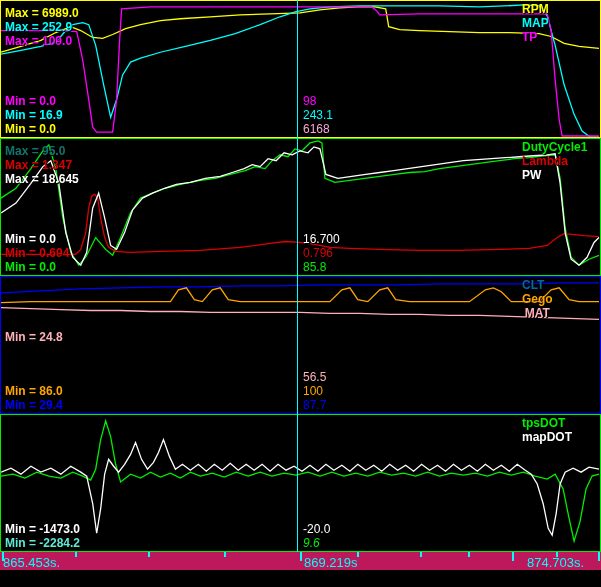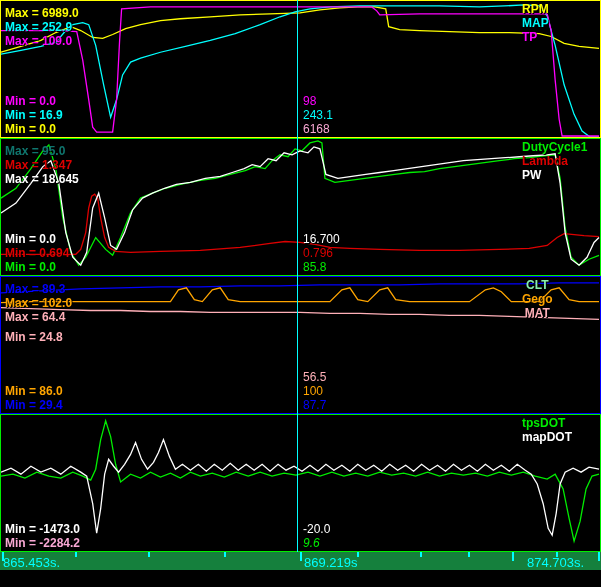--- a/index.html
+++ b/index.html
@@ -8,21 +8,21 @@
   .panel{position:absolute;left:0;width:601px;box-sizing:border-box;background:#000;
          border:1px solid #00ff00}
   .traces{position:absolute;left:0;top:0;width:100%;height:100%}
   .stack{position:absolute;font-size:12px;font-weight:bold;line-height:14px;z-index:6;
          white-space:nowrap;text-shadow:1px 1px 0 #000}
   .max-label{left:4px;top:5px}
   .min-label{left:4px;bottom:1px}
   .cursor-value{left:302px;bottom:1px;font-weight:normal}
   .legend-label{left:521px;top:1px}
   .cursor-line{position:absolute;top:0;width:1px;height:552px;background:#00ffff;z-index:4}
-  .time-axis{position:absolute;left:0;top:552px;width:601px;height:18px;background:#15803d}
+  .time-axis{position:absolute;left:0;top:552px;width:601px;height:18px;background:#be185d}
   .time-label{position:absolute;top:3px;color:#00ffff;font-size:13px;white-space:nowrap}
   .tick{position:absolute;top:0;width:2px;background:#00ffff}
   .status-bar{position:absolute;left:0;top:570px;width:601px;height:17px;background:#3e3e3e;
               border-top:1px solid #00cccc;box-sizing:border-box;color:#ffffff;font-size:13px;
               line-height:15px;padding-left:5px;white-space:nowrap;overflow:hidden}
 </style>
 </head>
 <body>
 
 <div class="stage">
@@ -79,53 +79,48 @@
         <div style="color: rgb(221, 0, 0);">Lambda</div>
         <div style="color: rgb(255, 255, 255);">PW</div>
       </div>
     </div>
   <div class="panel" style="top: 276px; height: 138px; border-color: rgb(0, 0, 255);">
       <svg viewBox="0 0 601 138" preserveAspectRatio="none" class="traces">
         <polyline points="0,16 40,14 80,12 120,11 160,10 200,10 240,9 280,9 320,8 360,8 400,8 440,7 480,7 520,7 560,6 600,6" fill="none" stroke="#0000ff" stroke-width="1.3"></polyline>
         <polyline points="0,26 30,25 60,25 90,25 120,25 150,25 170,25 178,13 186,11 194,23 202,25 212,13 220,11 228,23 240,25 270,25 300,25 330,25 342,13 350,11 358,23 368,25 380,13 388,11 396,23 410,25 440,25 470,25 486,13 494,11 502,15 512,25 540,25 552,13 560,11 570,23 580,25 600,25" fill="none" stroke="#ffa500" stroke-width="1.3"></polyline>
         <polyline points="0,31 30,32 60,33 90,34 120,34 150,35 180,35 210,36 240,36 270,36 300,36 330,37 360,37 390,38 420,38 450,39 480,39 510,40 540,41 570,42 600,43" fill="none" stroke="#ffb0b8" stroke-width="1.3"></polyline>
       </svg>
-      <div class="stack max-label">
-        <div style="color: rgb(0, 0, 255);">Max = 89.3</div>
-        <div style="color: rgb(255, 165, 0);">Max = 102.0</div>
-        <div style="color: rgb(255, 176, 184);">Max = 64.4</div>
-      </div>
       <div class="stack cursor-value">
         <div style="color: rgb(255, 176, 184);">56.5</div>
         <div style="color: rgb(255, 165, 0);">100</div>
         <div style="color: rgb(0, 0, 255);">87.7</div>
       </div>
       <div class="stack min-label">
         <div style="color: rgb(255, 176, 184);">Min = 24.8</div>
         <div style="color: rgb(255, 165, 0); margin-top: 40px;">Min = 86.0</div>
         <div style="color: rgb(0, 0, 255);">Min = 29.4</div>
       </div>
       <div class="stack legend-label">
-        <div style="color: #86efac; text-align: center;">CLT</div>
+        <div style="color: #0369a1;">CLT</div>
         <div style="color: rgb(255, 165, 0);">Gego</div>
         <div style="color: rgb(255, 176, 184); text-align: center;">MAT</div>
       </div>
     </div>
   <div class="panel" style="top: 414px; height: 138px; border-color: rgb(0, 238, 0);">
       <svg viewBox="0 0 601 138" preserveAspectRatio="none" class="traces">
         <polyline points="0,62 12,60 24,64 36,58 48,62 60,64 72,58 82,62 90,66 95,55 100,25 105,6 110,22 115,50 120,68 130,60 140,64 150,58 160,63 170,59 180,64 190,58 200,62 212,59 224,63 236,58 248,62 260,58 272,62 284,59 296,61 308,58 320,62 332,58 344,62 356,59 368,62 380,58 392,61 404,59 416,62 428,58 440,62 452,59 464,61 476,59 488,62 500,58 512,61 524,58 536,62 548,65 556,60 564,75 570,105 575,128 581,108 587,75 593,62 600,60" fill="none" stroke="#00ee00" stroke-width="1.3"></polyline>
         <polyline points="0,58 10,54 20,60 30,52 40,58 50,54 60,60 70,52 80,58 86,62 92,90 96,120 100,95 104,60 108,45 113,52 118,58 124,50 130,40 135,28 141,45 147,55 153,48 158,38 163,25 169,42 175,55 182,50 190,56 198,50 206,57 214,50 222,56 230,49 238,56 246,50 254,56 262,50 270,57 278,50 286,56 294,52 302,57 310,51 318,57 326,50 334,56 342,51 350,57 358,50 366,56 374,51 382,57 390,50 398,56 406,51 414,57 422,50 430,56 438,51 446,57 454,50 462,56 470,51 478,57 486,50 494,56 502,51 510,57 518,50 526,56 532,60 538,70 544,90 549,115 553,122 557,100 561,70 566,58 574,54 582,58 590,53 600,55" fill="none" stroke="#ffffff" stroke-width="1.3"></polyline>
       </svg>
       <div class="stack cursor-value">
         <div style="color: rgb(255, 255, 255);">-20.0</div>
         <div style="color: rgb(0, 238, 0); font-style: italic;">9.6</div>
       </div>
       <div class="stack min-label">
         <div style="color: rgb(255, 255, 255);">Min = -1473.0</div>
-        <div style="color: #f9a8d4;">Min = -2284.2</div>
+        <div style="color: #5eead4;">Min = -2284.2</div>
       </div>
       <div class="stack legend-label">
         <div style="color: rgb(0, 238, 0);">tpsDOT</div>
         <div style="color: rgb(255, 255, 255);">mapDOT</div>
       </div>
     </div>
 
   <div class="cursor-line" style="left: 297px;"></div>
 
   <div class="time-axis">

